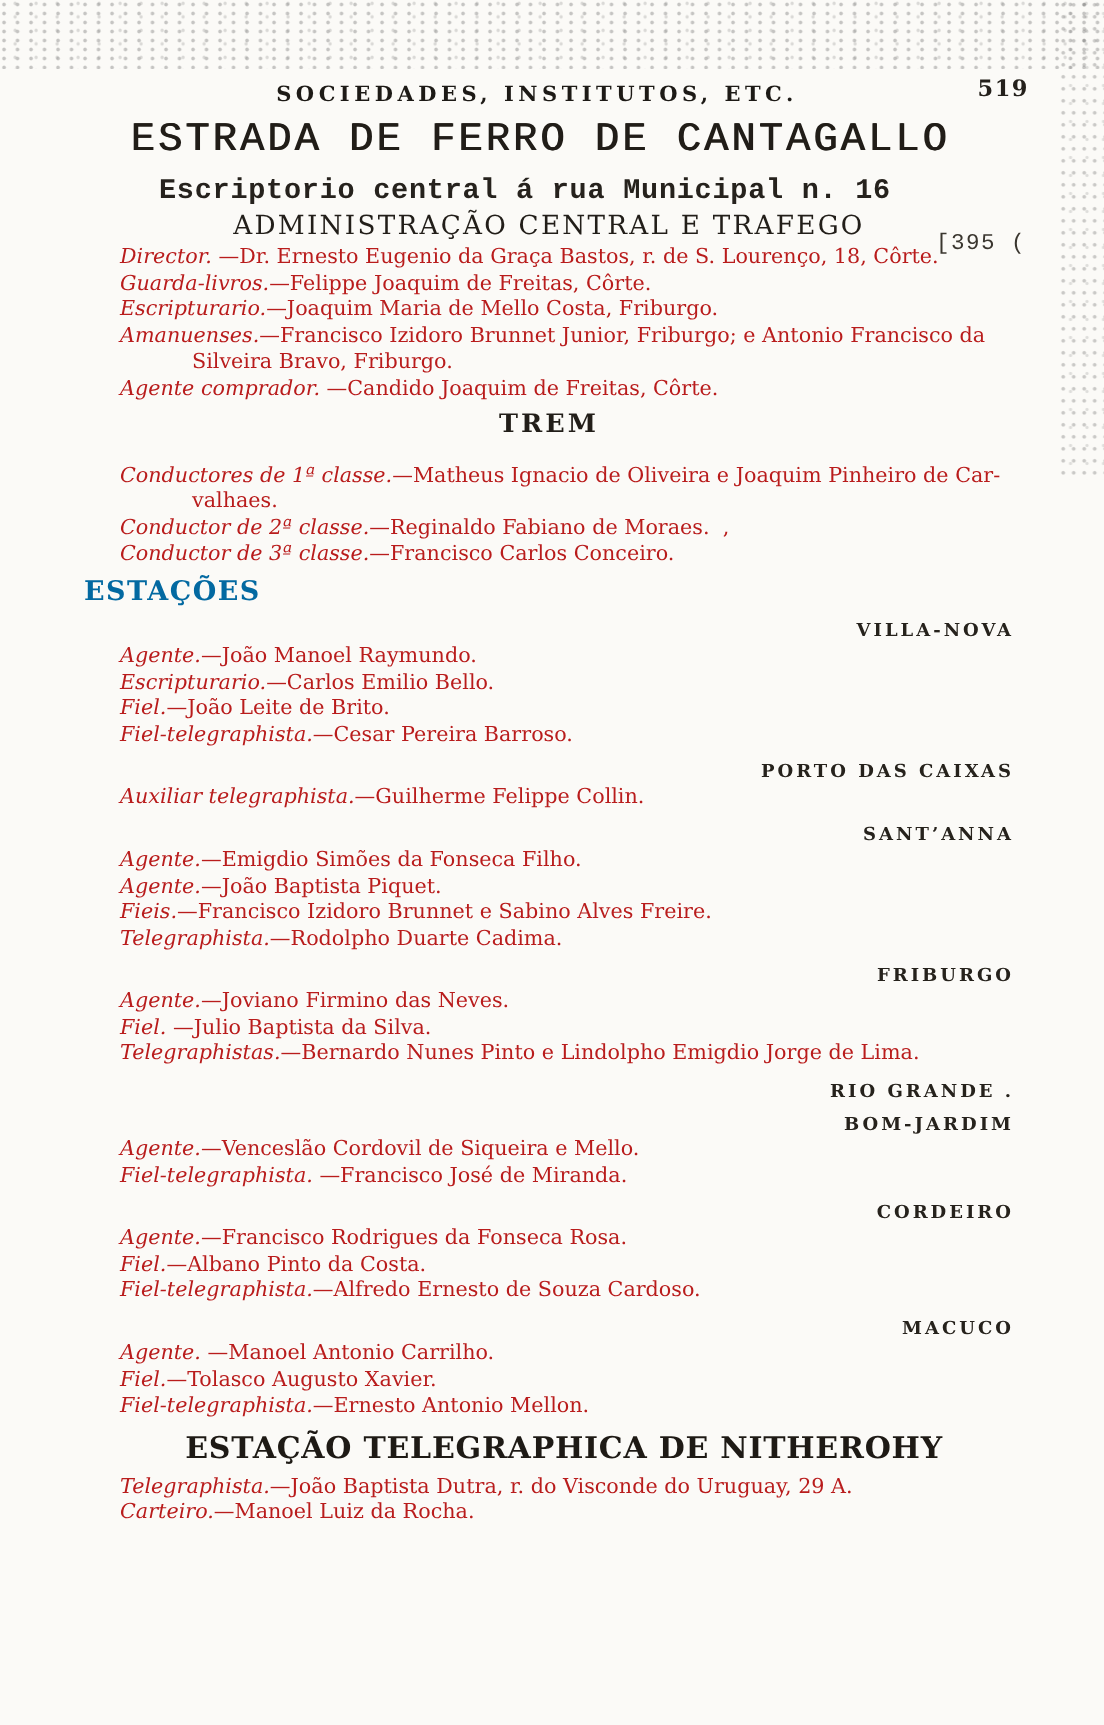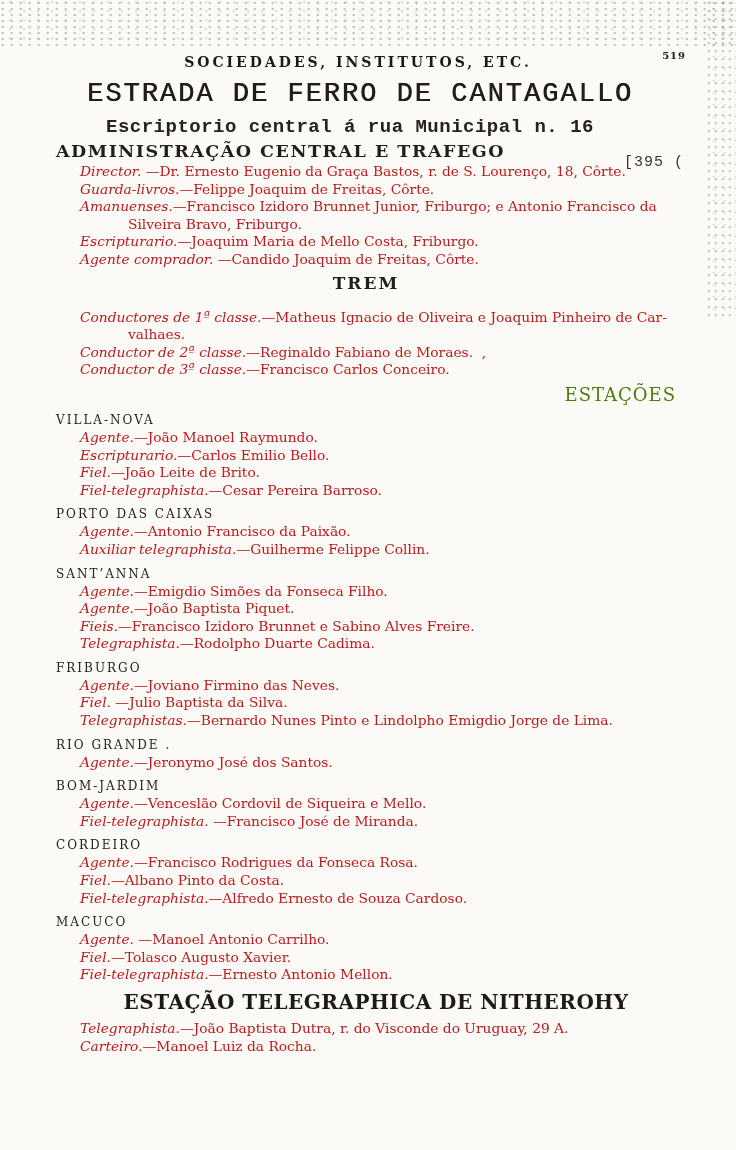--- a/index.html
+++ b/index.html
@@ -31,54 +31,54 @@
 
   .running-header{
     position:relative;padding-top:52px;text-align:center;
   }
   .running-title{
     font-size:14px;font-weight:bold;letter-spacing:3px;
     color:#1d1a16;position:relative;left:-10px;
   }
   .page-number{
     position:absolute;top:50px;right:50px;
-    font-size:10px;font-weight:bold;letter-spacing:1px;color:#24201b;
+    font-size:15px;font-weight:bold;letter-spacing:1px;color:#24201b;
   }
 
   .masthead{text-align:center;position:relative;font-family:Liberation Mono, monospace;}
   .main-title{
     margin:8px 0 0 0;font-size:27px;font-weight:normal;letter-spacing:2px;
     color:#211d18;text-shadow:.6px 0 0 currentColor;
     position:relative;left:-8px;
   }
   .address-line{
     margin:7px 0 0 0;font-size:19px;font-weight:bold;letter-spacing:.5px;
     color:#26221d;position:relative;left:-18px;
   }
   .margin-ref{
     position:absolute;top:38px;right:52px;
     font-size:15px;color:#3a362f;letter-spacing:1px;
   }
 
   .content{padding:0 36px 0 80px;}
 
   .h-admin{
-    margin:3px 0 2px 0;text-align:left;font-size:17.5px;font-weight:bold;
+    margin:3px 0 2px 0;text-align:center;font-size:17.5px;font-weight:normal;
     letter-spacing:1.5px;color:#221e19;position:relative;left:-24px;
   }
   .h-trem{
     margin:4px 0 16px 0;text-align:center;font-size:17px;font-weight:bold;
     letter-spacing:2px;color:#221e19;position:relative;left:-24px;
   }
   .h-estacoes{
-    margin:5px 0 2px 0;text-align:right;font-size:18px;font-weight:normal;
-    letter-spacing:1px;color:#4d7c0f;position:relative;left:-24px;
+    margin:5px 0 2px 0;text-align:left;font-size:18px;font-weight:bold;
+    letter-spacing:1px;color:#0369a1;position:relative;left:-24px;
   }
   .h-station{
-    margin:8px 0 2px 0;text-align:left;font-size:12px;font-weight:normal;
+    margin:8px 0 2px 0;text-align:right;font-size:12px;font-weight:bold;
     letter-spacing:2px;color:#26221c;position:relative;left:-24px;
   }
   .h-nitherohy{
     margin:6px 0 6px 0;text-align:center;font-size:20px;font-weight:bold;
     letter-spacing:.5px;color:#1e1a15;position:relative;left:-14px;
   }
 
   .entry{
     margin:0;font-size:13.8px;line-height:17.6px;
     padding-left:48px;text-indent:-48px;
@@ -105,23 +105,23 @@
       <span class="margin-ref">[395 (</span>
     </div>
   </div>
 
   <div class="content">
 
     <section>
       <h3 class="h-admin">ADMINISTRAÇÃO CENTRAL E TRAFEGO</h3>
       <p class="entry"><em>Director.</em><span> —Dr. Ernesto Eugenio da Graça Bastos, r. de S. Lourenço, 18, Côrte.</span></p>
       <p class="entry"><em>Guarda-livros.</em><span>—Felippe Joaquim de Freitas, Côrte.</span></p>
+      <p class="entry"><em>Escripturario.</em><span>—Joaquim Maria de Mello Costa, Friburgo.</span></p>
       <p class="entry"><em>Amanuenses.</em><span>—Francisco Izidoro Brunnet Junior, Friburgo; e Antonio Francisco da
 Silveira Bravo, Friburgo.</span></p>
-      <p class="entry"><em>Escripturario.</em><span>—Joaquim Maria de Mello Costa, Friburgo.</span></p>
       <p class="entry"><em>Agente comprador.</em><span> —Candido Joaquim de Freitas, Côrte.</span></p>
     </section>
 
     <section>
       <h3 class="h-trem">TREM</h3>
       <p class="entry"><em>Conductores de 1ª classe.</em><span>—Matheus Ignacio de Oliveira e Joaquim Pinheiro de Car-
 valhaes.</span></p>
       <p class="entry"><em>Conductor de 2ª classe.</em><span>—Reginaldo Fabiano de Moraes.  ,</span></p>
       <p class="entry"><em>Conductor de 3ª classe.</em><span>—Francisco Carlos Conceiro.</span></p>
     </section>
@@ -133,21 +133,20 @@
     <section>
       <h4 class="h-station">VILLA-NOVA</h4>
       <p class="entry"><em>Agente.</em><span>—João Manoel Raymundo.</span></p>
       <p class="entry"><em>Escripturario.</em><span>—Carlos Emilio Bello.</span></p>
       <p class="entry"><em>Fiel.</em><span>—João Leite de Brito.</span></p>
       <p class="entry"><em>Fiel-telegraphista.</em><span>—Cesar Pereira Barroso.</span></p>
     </section>
 
     <section>
       <h4 class="h-station">PORTO DAS CAIXAS</h4>
-      <p class="entry"><em>Agente.</em><span>—Antonio Francisco da Paixão.</span></p>
       <p class="entry"><em>Auxiliar telegraphista.</em><span>—Guilherme Felippe Collin.</span></p>
     </section>
 
     <section>
       <h4 class="h-station">SANT’ANNA</h4>
       <p class="entry"><em>Agente.</em><span>—Emigdio Simões da Fonseca Filho.</span></p>
     </section>
 
     <section>
       <p class="entry"><em>Agente.</em><span>—João Baptista Piquet.</span></p>
@@ -157,21 +156,20 @@
 
     <section>
       <h4 class="h-station">FRIBURGO</h4>
       <p class="entry"><em>Agente.</em><span>—Joviano Firmino das Neves.</span></p>
       <p class="entry"><em>Fiel.</em><span> —Julio Baptista da Silva.</span></p>
       <p class="entry"><em>Telegraphistas.</em><span>—Bernardo Nunes Pinto e Lindolpho Emigdio Jorge de Lima.</span></p>
     </section>
 
     <section>
       <h4 class="h-station">RIO GRANDE .</h4>
-      <p class="entry"><em>Agente.</em><span>—Jeronymo José dos Santos.</span></p>
     </section>
 
     <section>
       <h4 class="h-station">BOM-JARDIM</h4>
       <p class="entry"><em>Agente.</em><span>—Venceslão Cordovil de Siqueira e Mello.</span></p>
       <p class="entry"><em>Fiel-telegraphista.</em><span> —Francisco José de Miranda.</span></p>
     </section>
 
     <section>
       <h4 class="h-station">CORDEIRO</h4>

